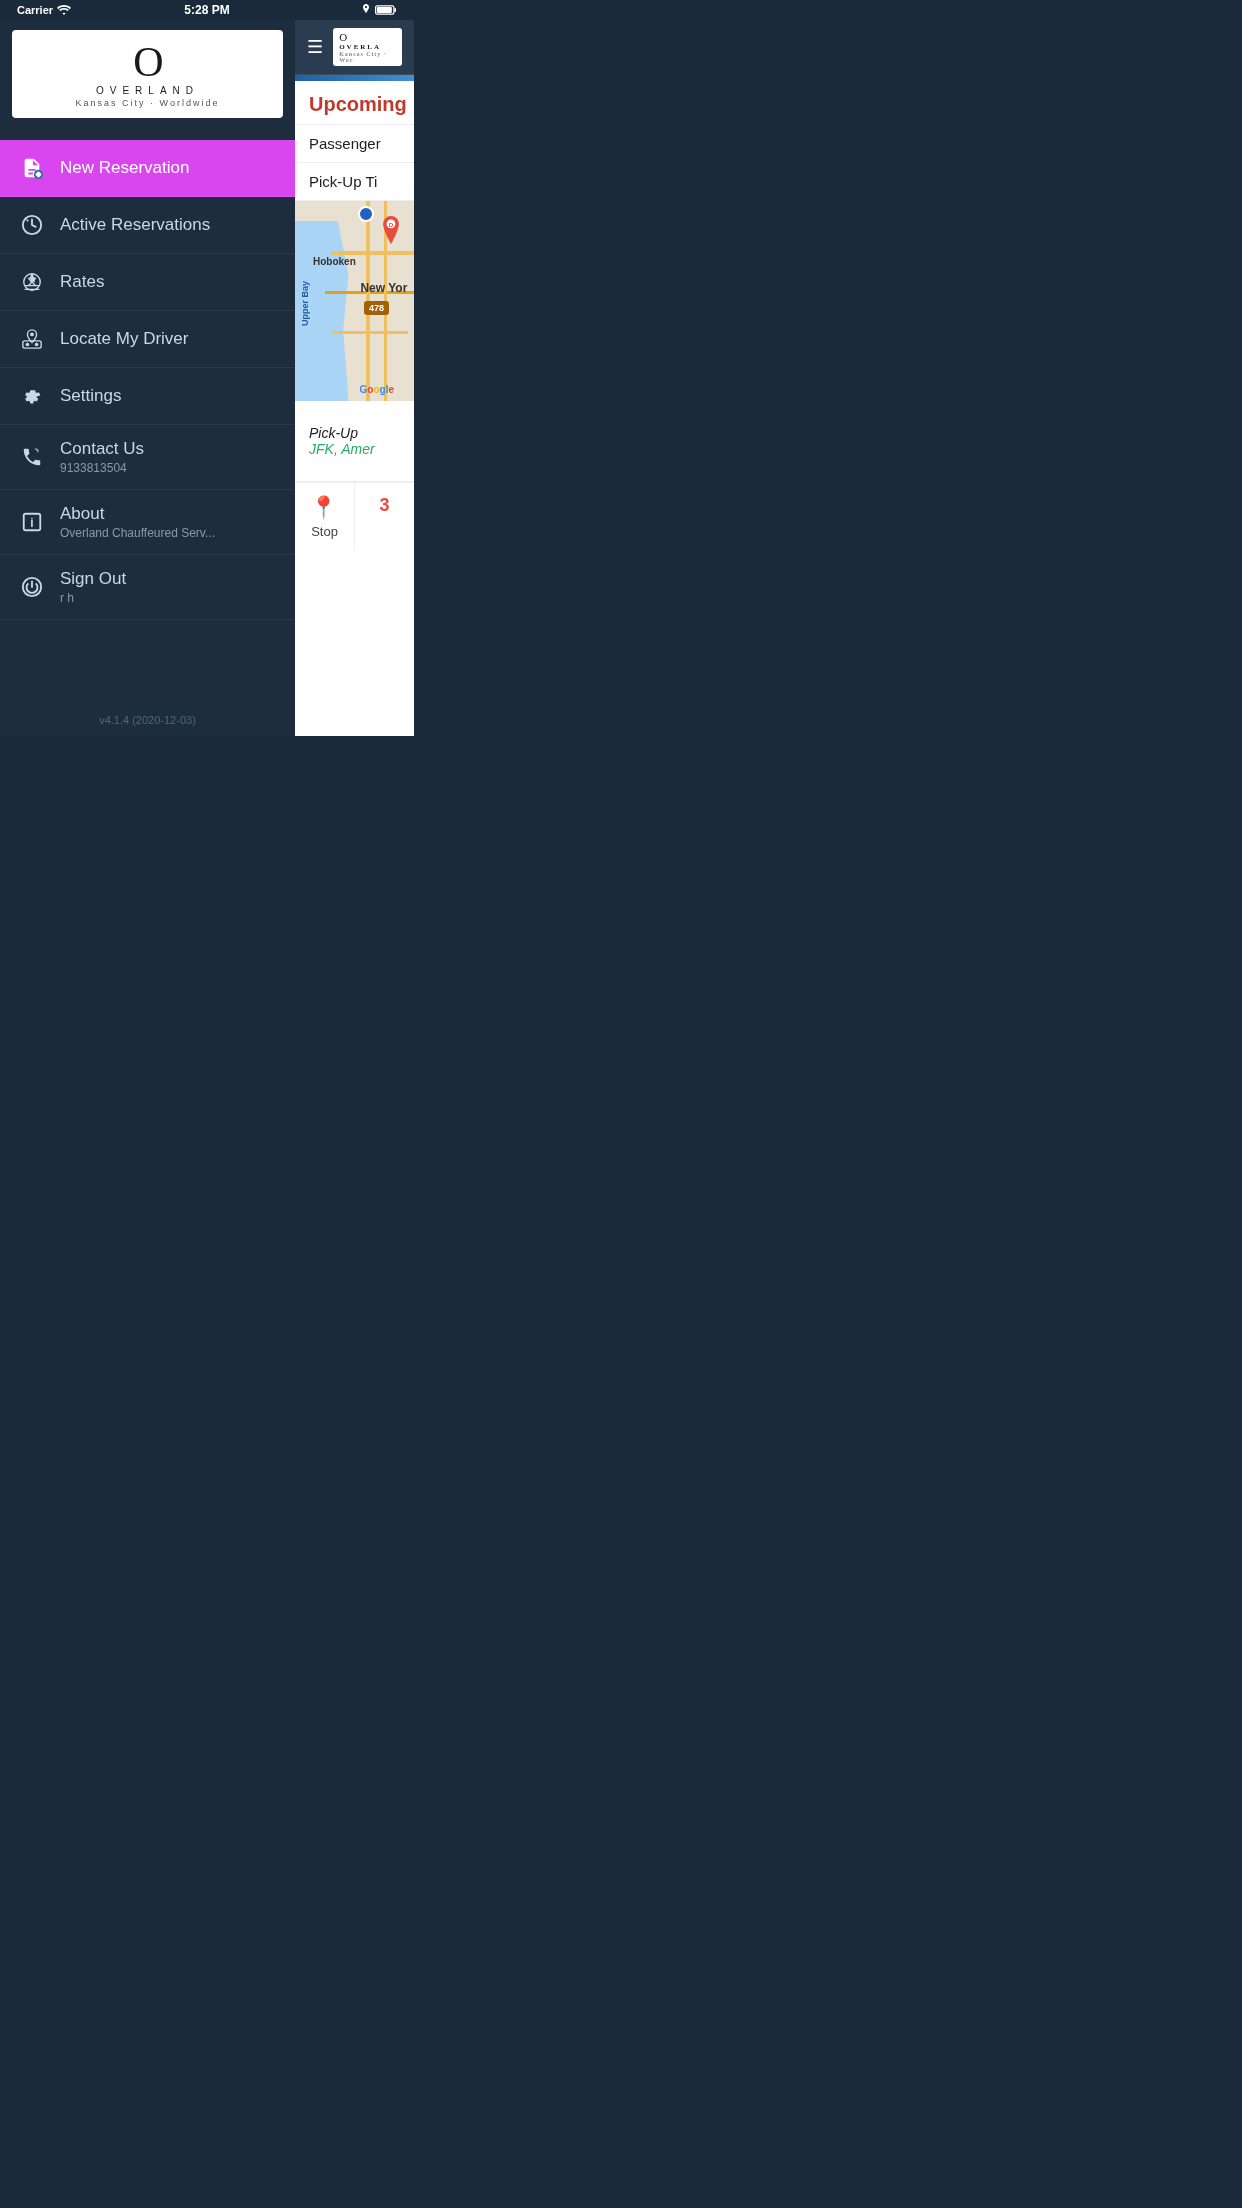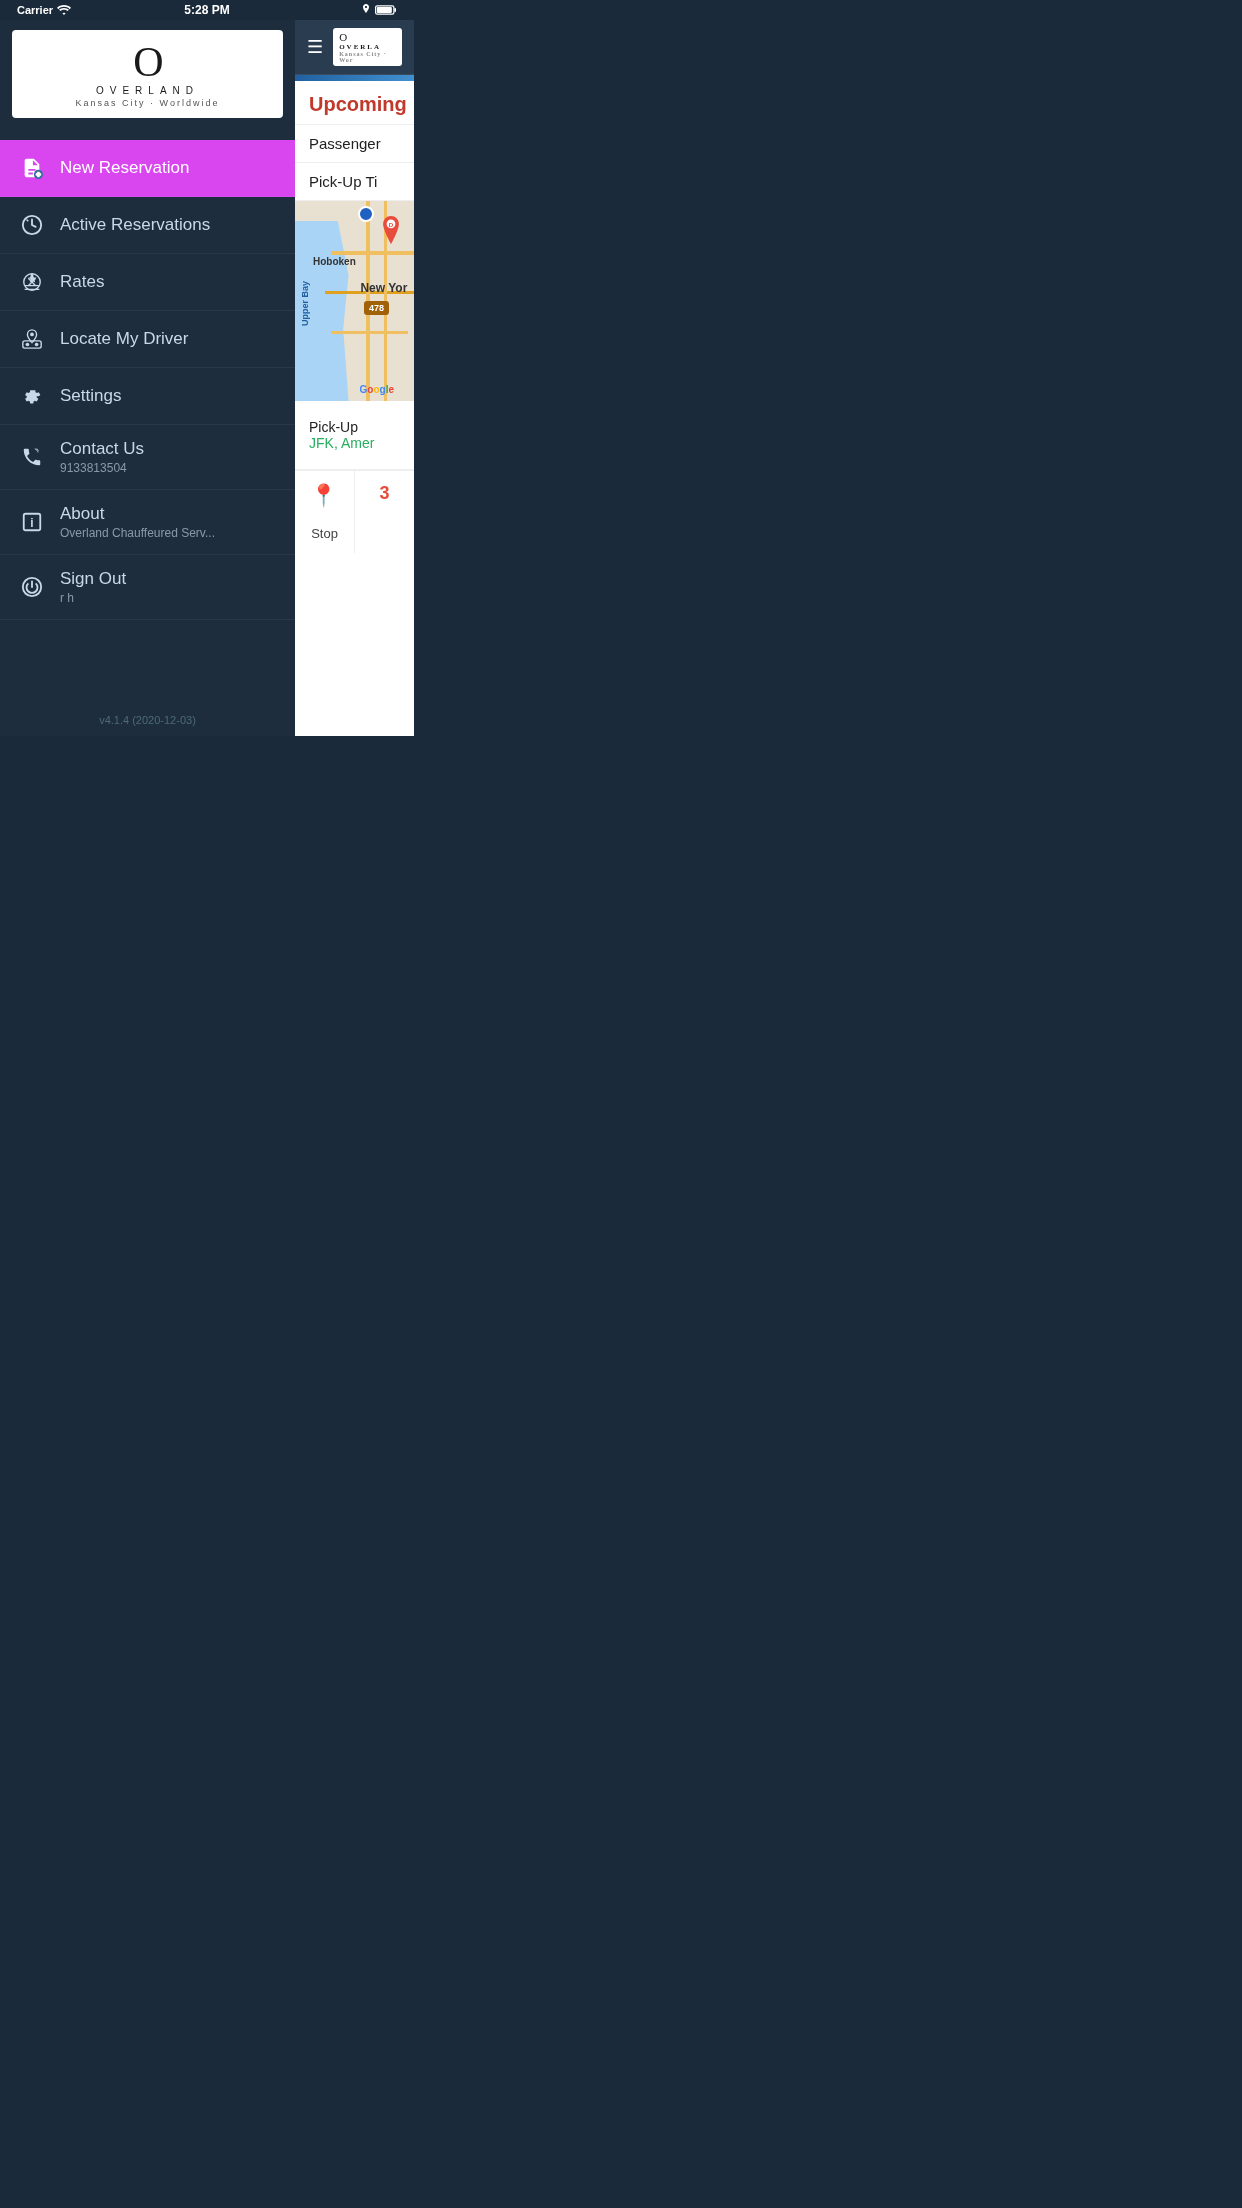--- a/index.html
+++ b/index.html
@@ -224,22 +224,23 @@
     }
 
     
     .map-canvas {
       width: 100%;
       height: 100%;
       position: relative;
     }
 
     .pickup-row {
-      padding: 18px 14px;
+      padding: 24px 14px;
       border-bottom: 1px solid #eee;
+      font-style: italic;
     }
 
     .pickup-label {
       font-size: 14px;
       color: #222;
       font-weight: 500;
     }
 
     .pickup-value {
       font-size: 14px;
@@ -264,21 +265,21 @@
     }
 
     .stop-icon {
       font-size: 22px;
       color: #555;
     }
 
     .stop-text {
       font-size: 13px;
       color: #444;
-      margin-top: 17px;
+      margin-top: 3px;
     }
 
     .stop-right {
       flex: 1;
       padding: 12px 8px;
       display: flex;
       flex-direction: column;
       align-items: center;
     }
 

